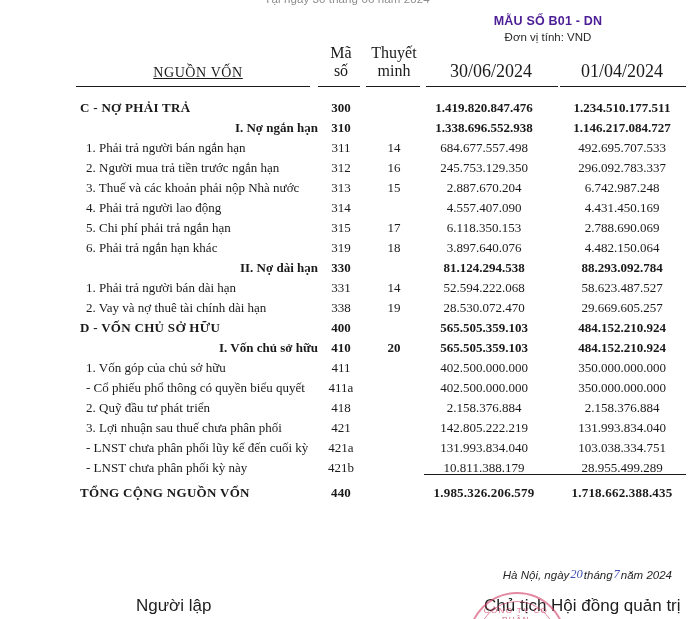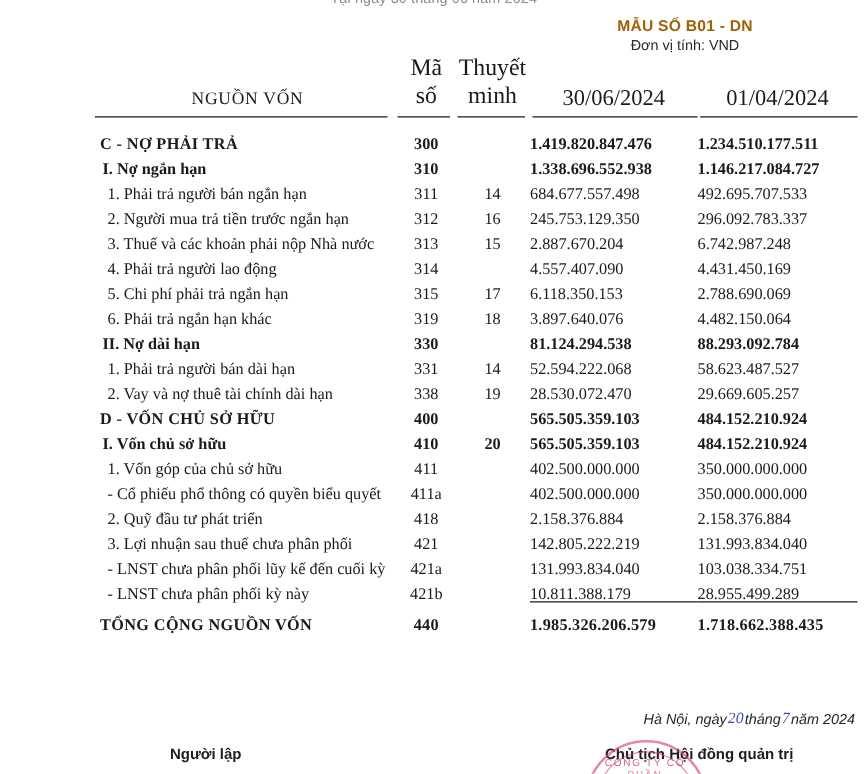--- a/index.html
+++ b/index.html
@@ -39,21 +39,21 @@
     top: 14px;
     right: 36px;
     text-align: center;
     width: 220px;
   }
   .form-code {
     font-family: "Liberation Sans", sans-serif;
     font-weight: bold;
     font-size: 12.5px;
     letter-spacing: .2px;
-    color: #a16207;
+    color: #4c1d95;
   }
   .form-unit {
     font-family: "Liberation Sans", sans-serif;
     font-size: 11.5px;
     color: #2a2a2a;
     margin-top: 3px;
   }
 
   
   .sheet {
@@ -85,24 +85,25 @@
     font-weight: normal;
     padding-bottom: 5px;
     line-height: 1.12;
     font-variant: normal;
   }
   th.h-label {
     text-align: center;
     letter-spacing: .6px;
     font-size: 14px;
     padding-bottom: 7px;
+    text-decoration: underline;
   }
   th.h-code, th.h-note {
     text-align: center;
-    font-size: 19px;
+    font-size: 16px;
     line-height: 1.15;
   }
   th.h-val {
     text-align: center;
     font-size: 18px;
     padding-bottom: 7px;
   }
   thead th .rule {
     display: block;
     border-bottom: 1.3px solid #1a1a1a;
@@ -117,45 +118,45 @@
   tbody td {
     font-size: 13px;
     line-height: 1.0;
     height: 20px;
     padding-top: 2px;
     padding-bottom: 2px;
   }
   td.label  { text-align: left; padding-left: 4px; white-space: nowrap; }
   td.code   { text-align: center; }
   td.note   { text-align: center; }
-  td.val    { text-align: left; padding-right: 2px; white-space: nowrap; }
+  td.val    { text-align: center; padding-right: 2px; white-space: nowrap; }
   td.val.v1 { padding-right: 14px; }
 
   tr.lvl-a td.label { padding-left: 2px; letter-spacing: .3px; }
-  tr.lvl-b td.label { padding-left: 4px; }
+  tr.lvl-b td.label { padding-left: 4px; text-align: right; }
   tr.lvl-c td.label { padding-left: 8px; }
   tr.lvl-d td.label { padding-left: 8px; margin-top: 32px; }
 
   tr.bold td { font-weight: bold; }
   tr.total td { font-weight: bold; letter-spacing: .2px; }
 
   tr.gap-top td { padding-top: 7px; }
 
   
   tr.ruled-above td.val {
     border-top: 1.2px solid #1a1a1a;
     padding-top: 4px;
   }
   tr.ruled-above td.val.v1 { }
 
   
   .footer-date {
     position: absolute;
     top: 568px;
-    right: 10px;
+    right: 22px;
     font-family: "Liberation Sans", sans-serif;
     font-style: italic;
     font-size: 11.5px;
     color: #262626;
     white-space: nowrap;
   }
   .hw {
     font-family: "Liberation Serif", serif;
     font-style: italic;
     color: #3f4fb4;
@@ -168,22 +169,22 @@
   .sig-row {
     position: absolute;
     top: 596px;
     left: 0;
     width: 694px;
     height: 23px;
   }
   .sig {
     position: absolute;
     font-family: "Liberation Sans", sans-serif;
-    font-weight: bold;
-    font-size: 12px;
+    font-weight: normal;
+    font-size: 17px;
     color: #1d1d1d;
     white-space: nowrap;
   }
   .sig-1 { left: 136px; top: 0; }
   .sig-2 { left: 314px; top: 0; margin-top: 38px; }
   .sig-3 { left: 484px; top: 0; }
 
   
   .stamp {
     position: absolute;

